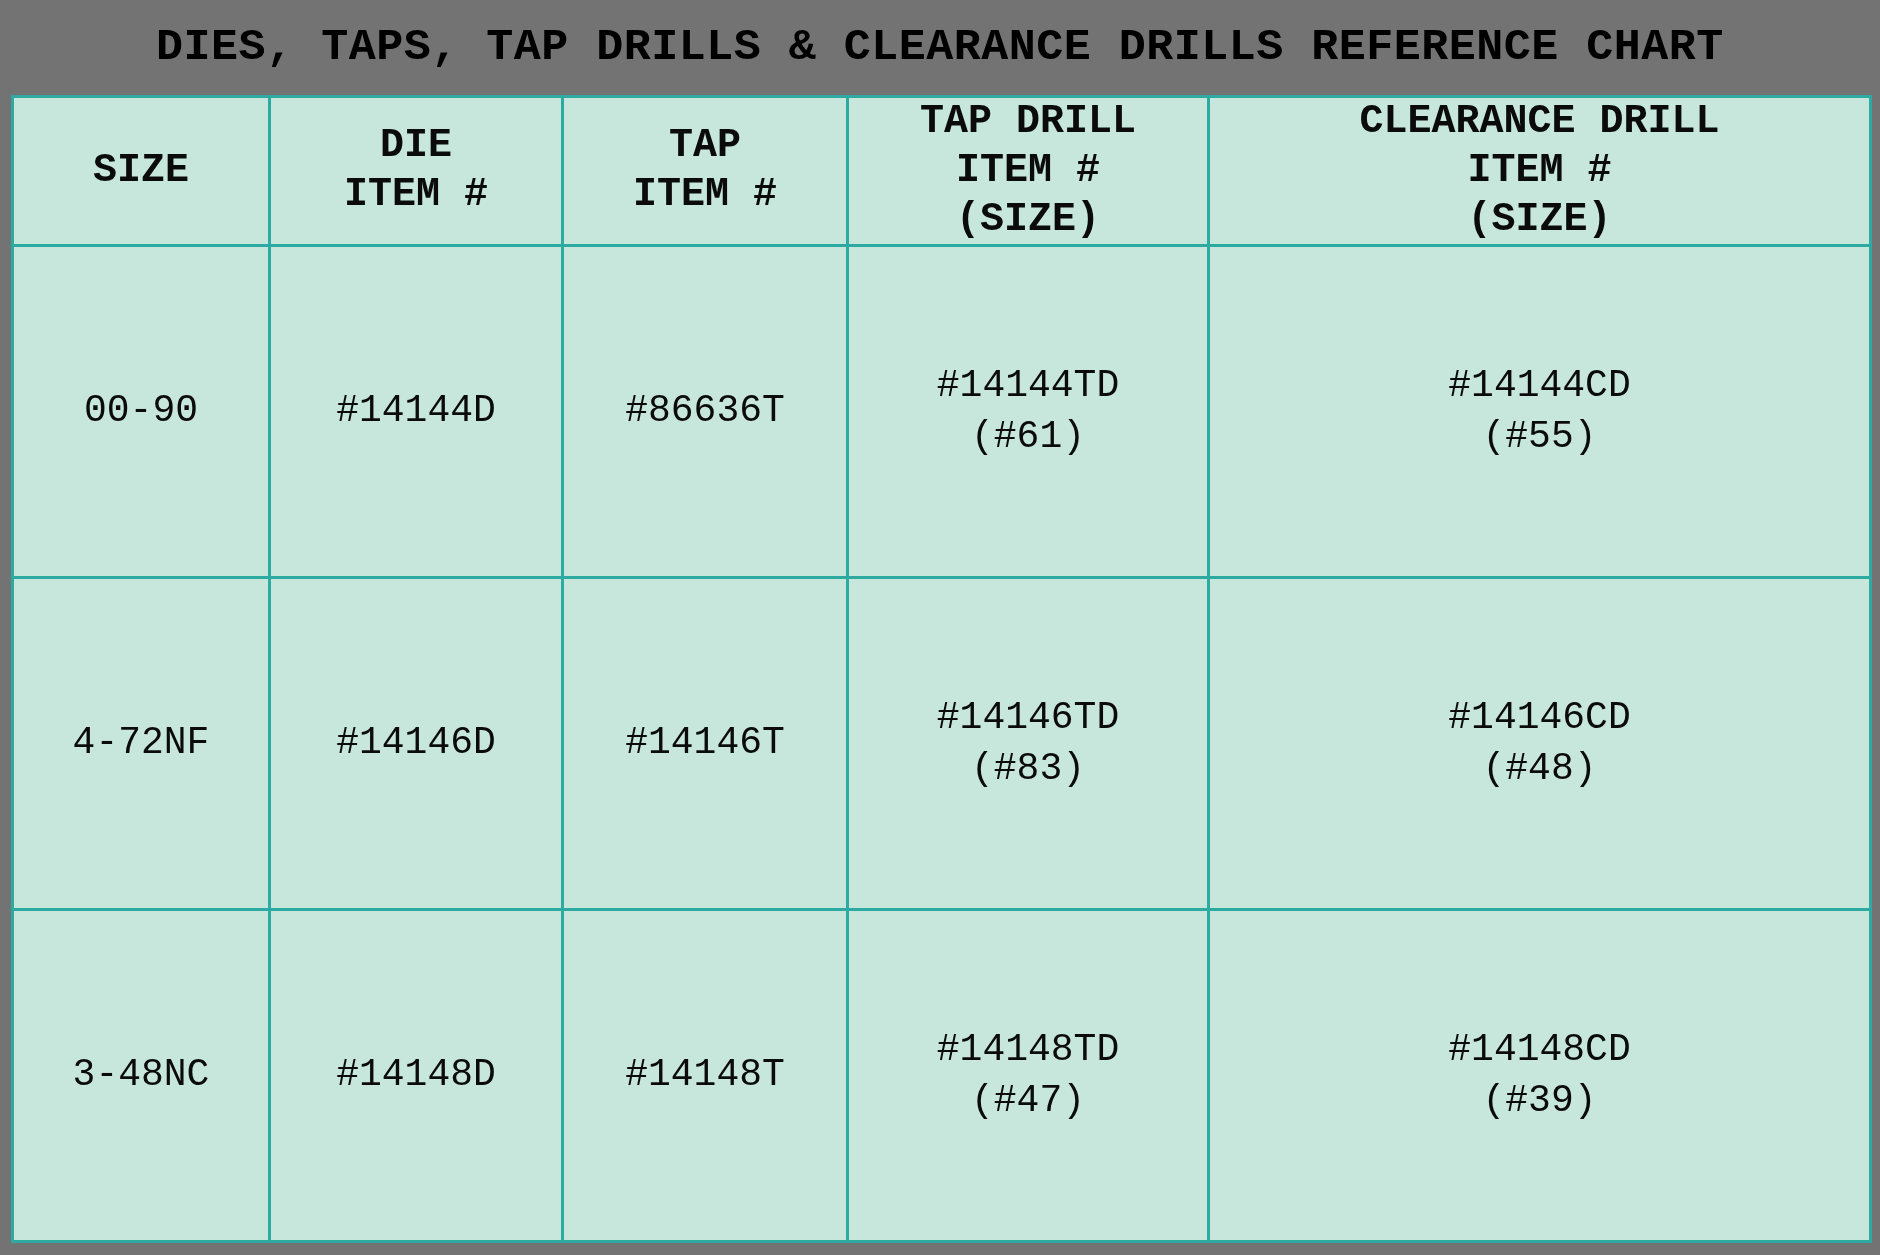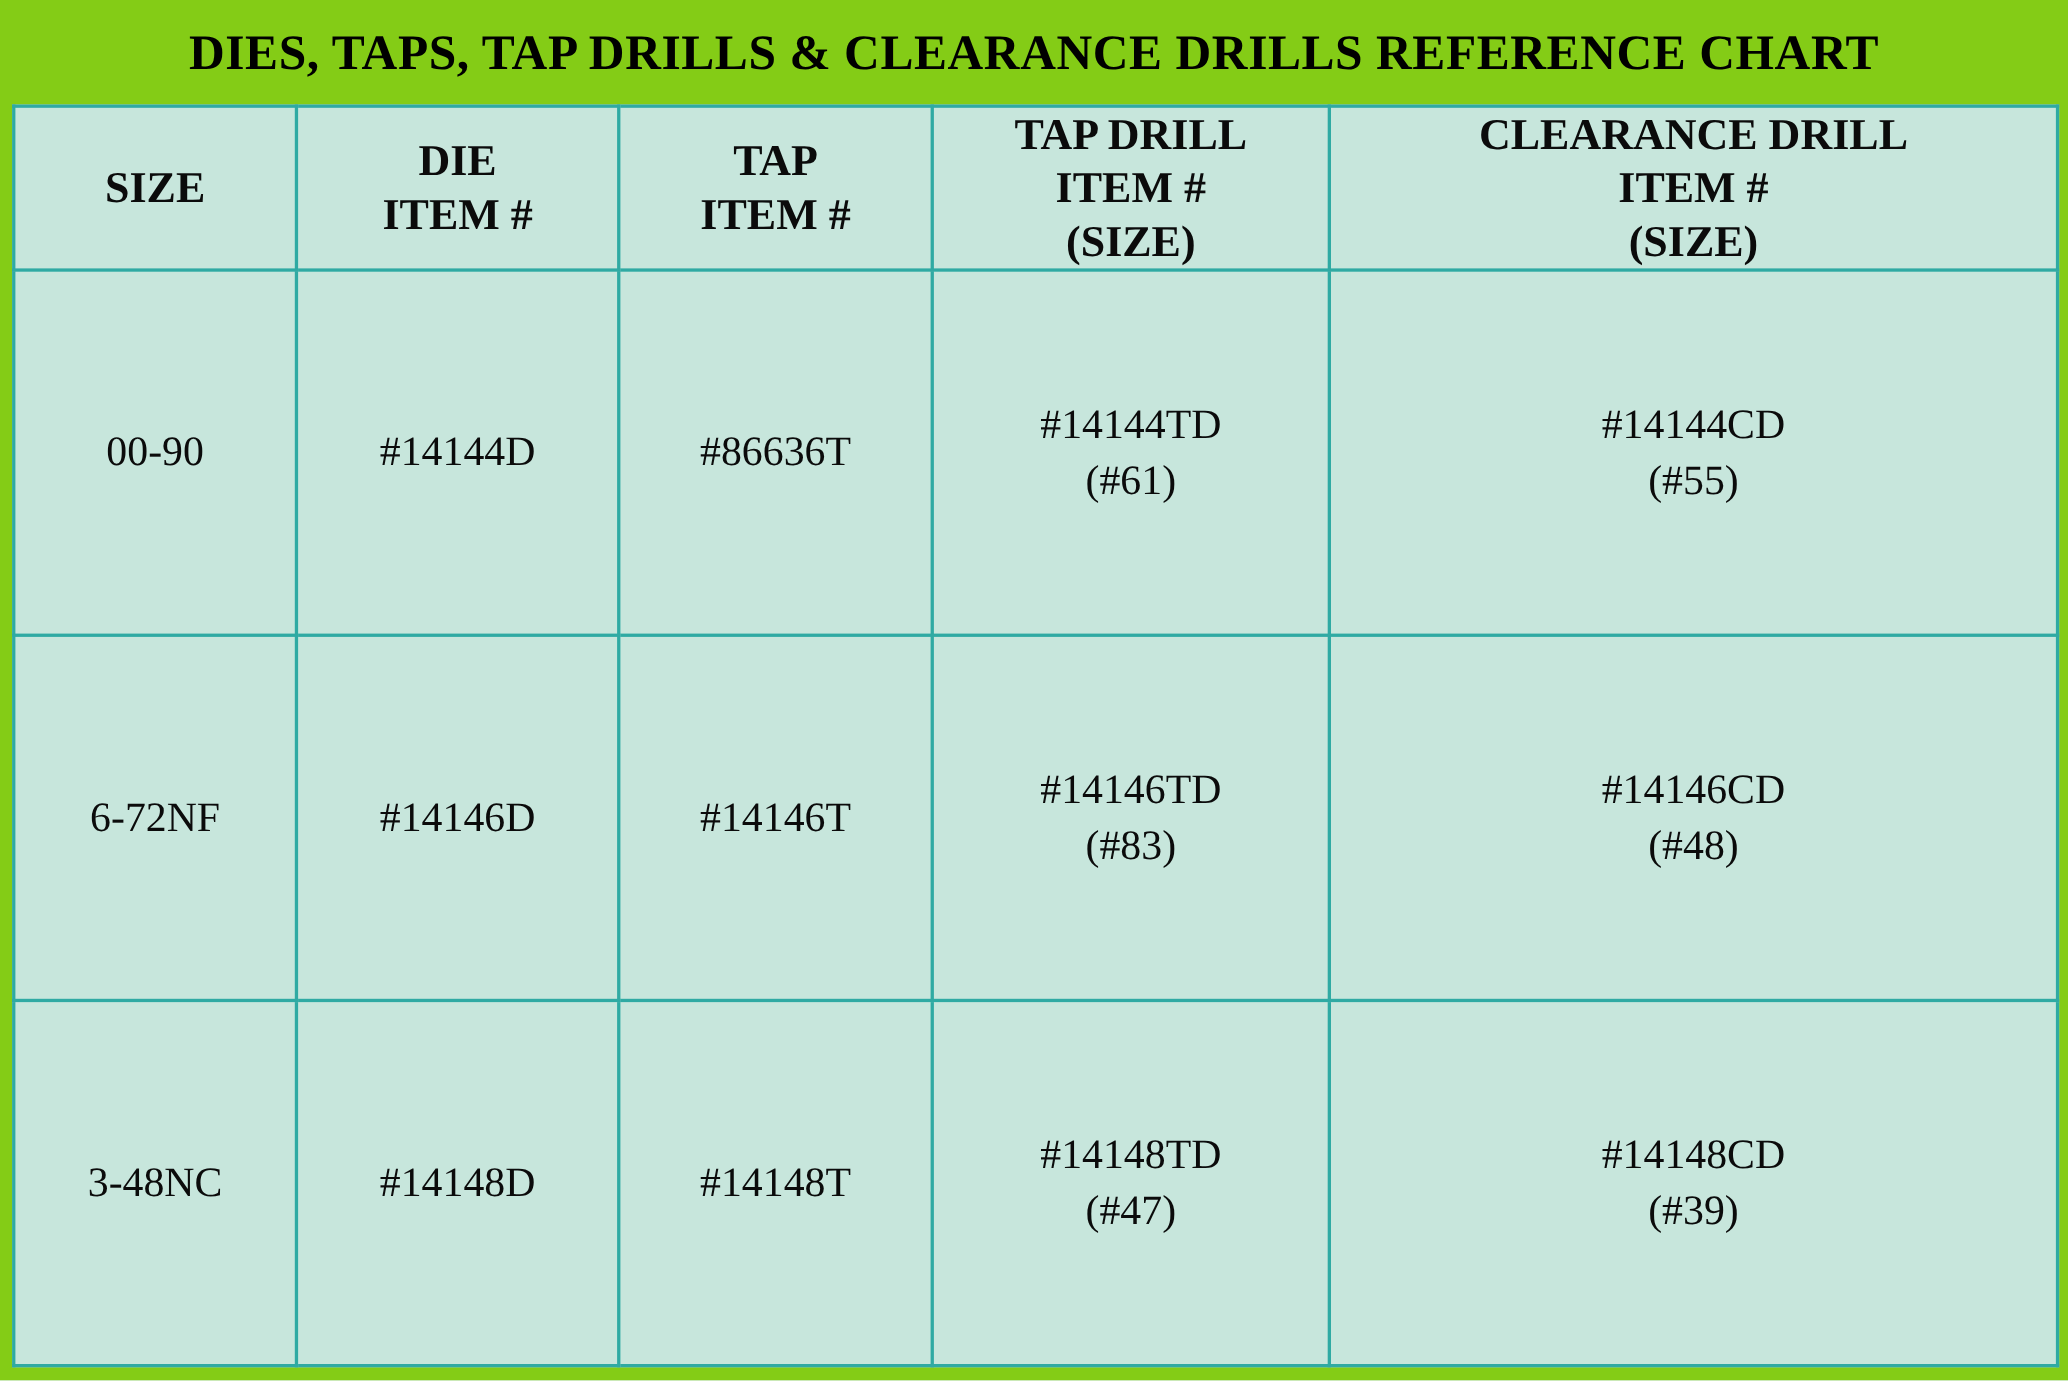--- a/index.html
+++ b/index.html
@@ -1,22 +1,22 @@
 <!DOCTYPE html>
 <html><head>
 <meta charset="utf-8">
 <style>
   html, body { margin: 0; padding: 0; background: #ffffff; }
   .frame {
     width: 1880px;
     height: 1255px;
-    background: #84cc16;
+    background: #737373;
     box-sizing: border-box;
     padding: 0 11px 12px 11px;
-    font-family: Liberation Serif, serif;
+    font-family: Liberation Mono, monospace;
   }
   .title-band {
     height: 95px;
     display: flex;
     align-items: center;
     justify-content: center;
   }
   .title {
     color: #000000;
     font-size: 45px;
@@ -102,21 +102,21 @@
           <span class="cell-line">(#61)</span>
         </td>
         <td>
           <span class="cell-line">#14144CD</span>
           <span class="cell-line">(#55)</span>
         </td>
       </tr>
 
 
       <tr>
-        <td>6-72NF</td>
+        <td>4-72NF</td>
         <td>#14146D</td>
         <td>#14146T</td>
         <td>
           <span class="cell-line">#14146TD</span>
           <span class="cell-line">(#83)</span>
         </td>
         <td>
           <span class="cell-line">#14146CD</span>
           <span class="cell-line">(#48)</span>
         </td>

